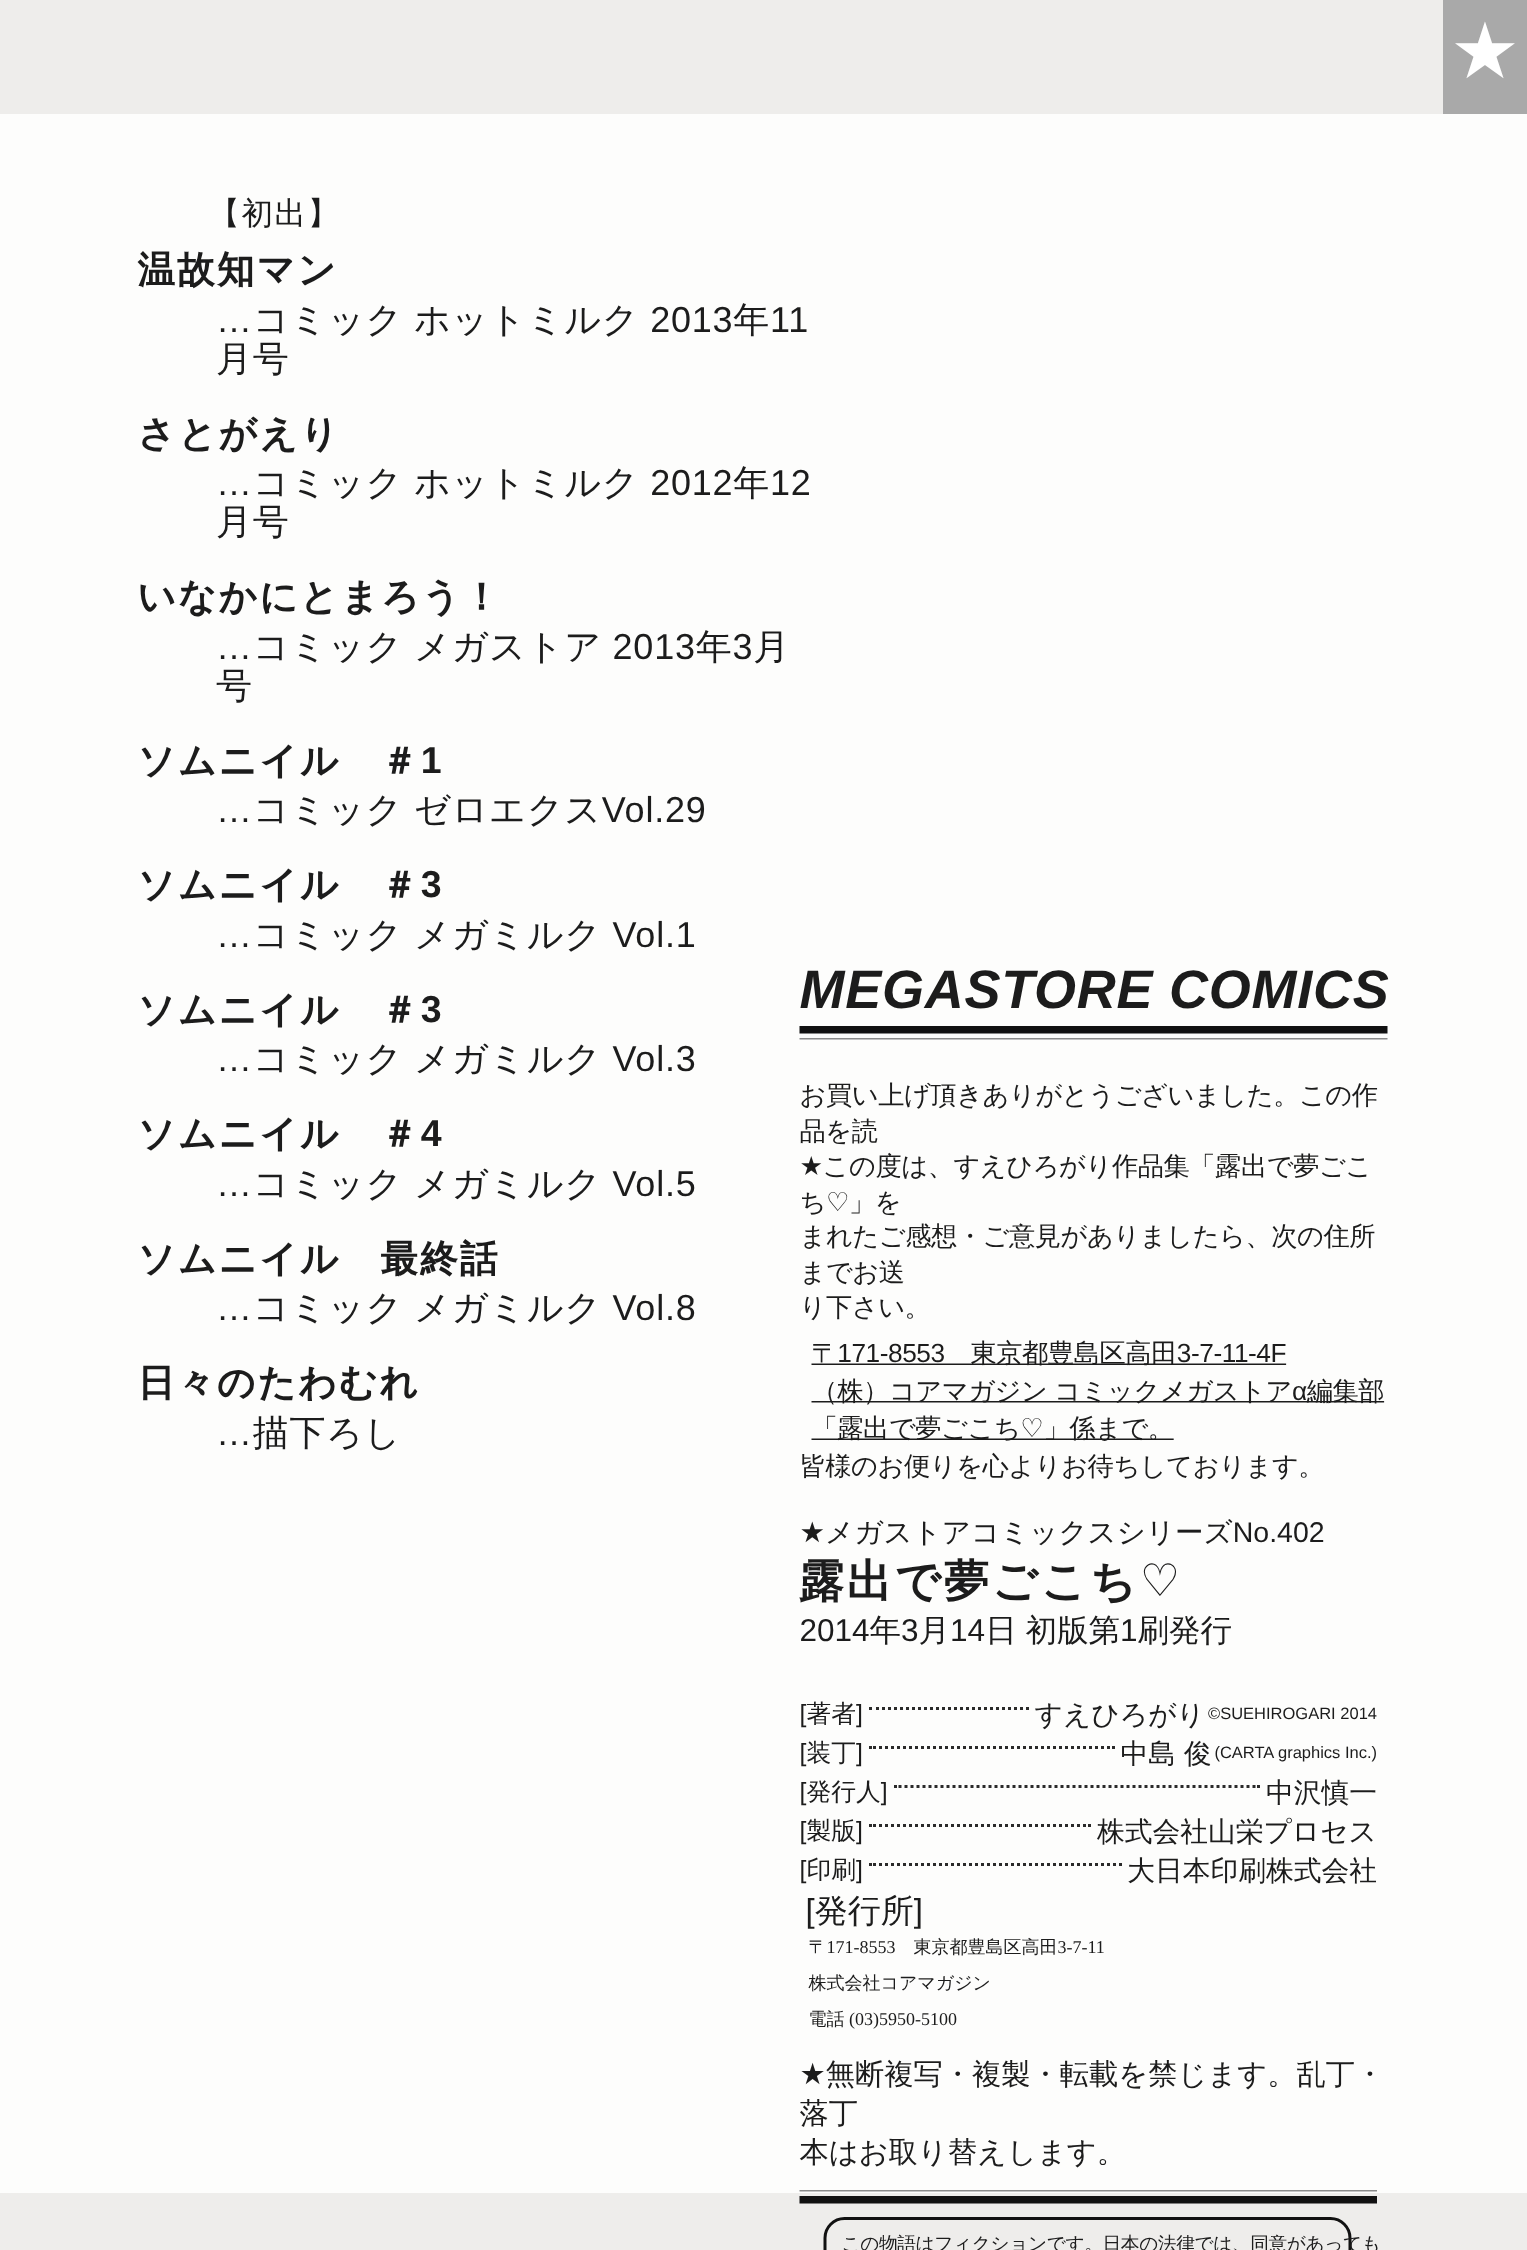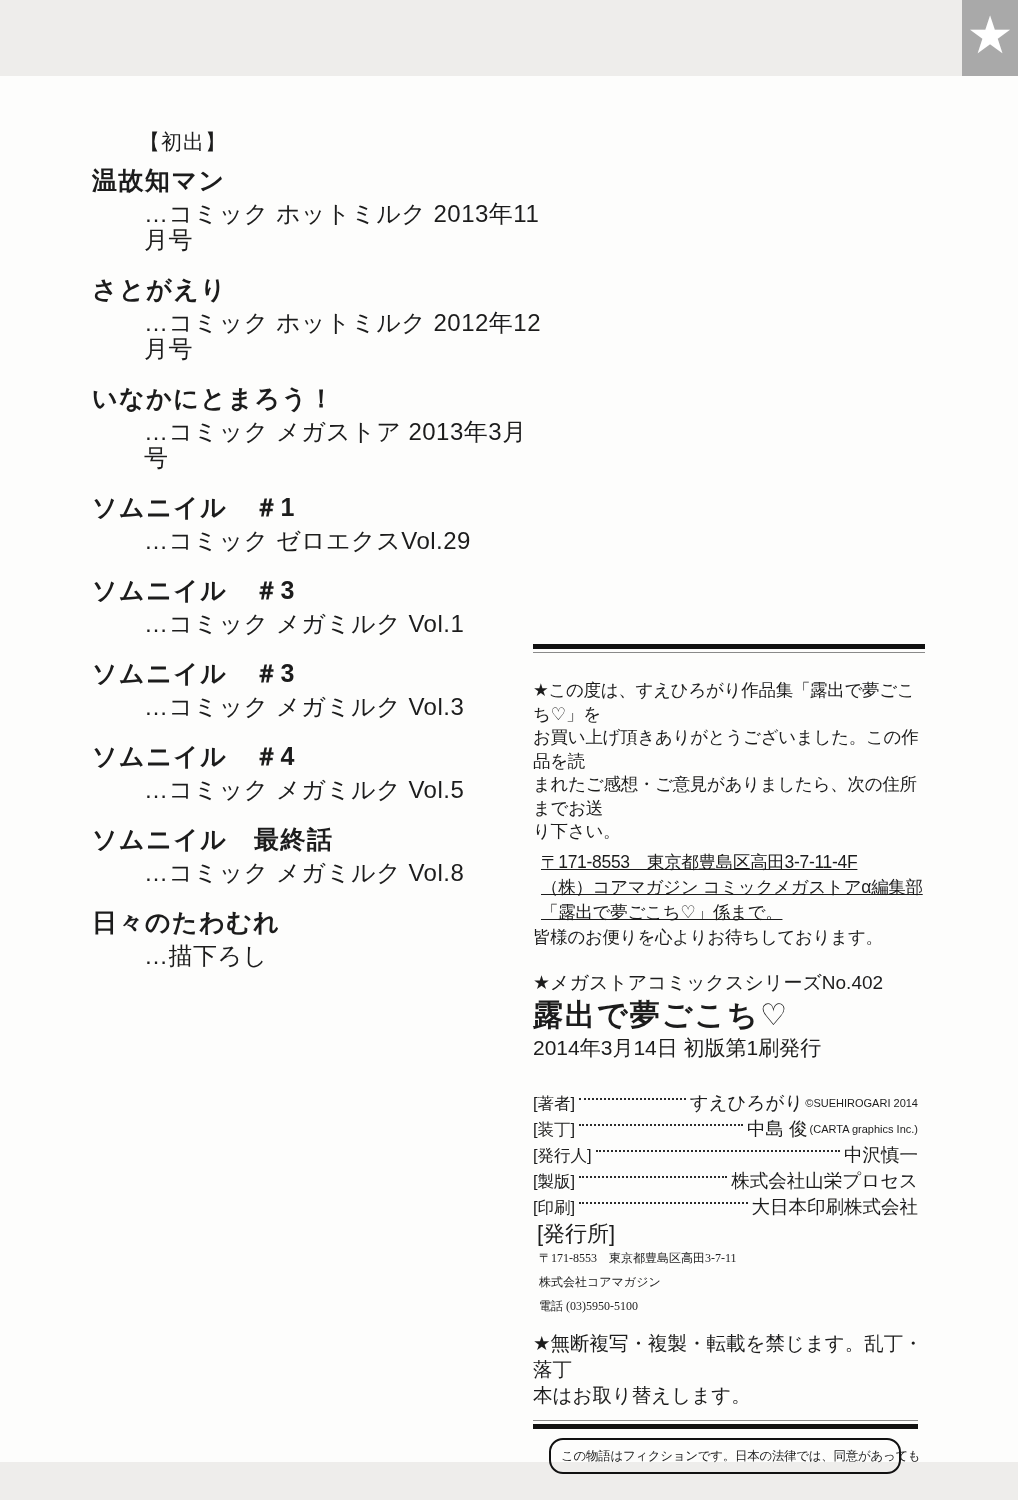--- a/index.html
+++ b/index.html
@@ -116,28 +116,29 @@
     <div class="fp-title">ソムニイル　最終話</div>
     <div class="fp-source">…コミック メガミルク Vol.8</div>
   </div>
   <div class="fp-entry">
     <div class="fp-title">日々のたわむれ</div>
     <div class="fp-source">…描下ろし</div>
   </div>
 </section>
 
 <section class="colophon">
+  <div class="logo">MEGASTORE COMICS</div>
   <div class="logo-rule">
     <div class="rule-thick"></div>
     <div class="rule-thin"></div>
   </div>
 
   <div class="thanks">
+    <div>お買い上げ頂きありがとうございました。この作品を読</div>
     <div>★この度は、すえひろがり作品集「露出で夢ごこち♡」を</div>
-    <div>お買い上げ頂きありがとうございました。この作品を読</div>
     <div>まれたご感想・ご意見がありましたら、次の住所までお送</div>
     <div>り下さい。</div>
   </div>
 
   <div class="feedback-address">
     <div>〒171-8553　東京都豊島区高田3-7-11-4F</div>
     <div>（株）コアマガジン コミックメガストアα編集部</div>
     <div>「露出で夢ごこち♡」係まで。</div>
   </div>
   <div class="waiting">皆様のお便りを心よりお待ちしております。</div>

